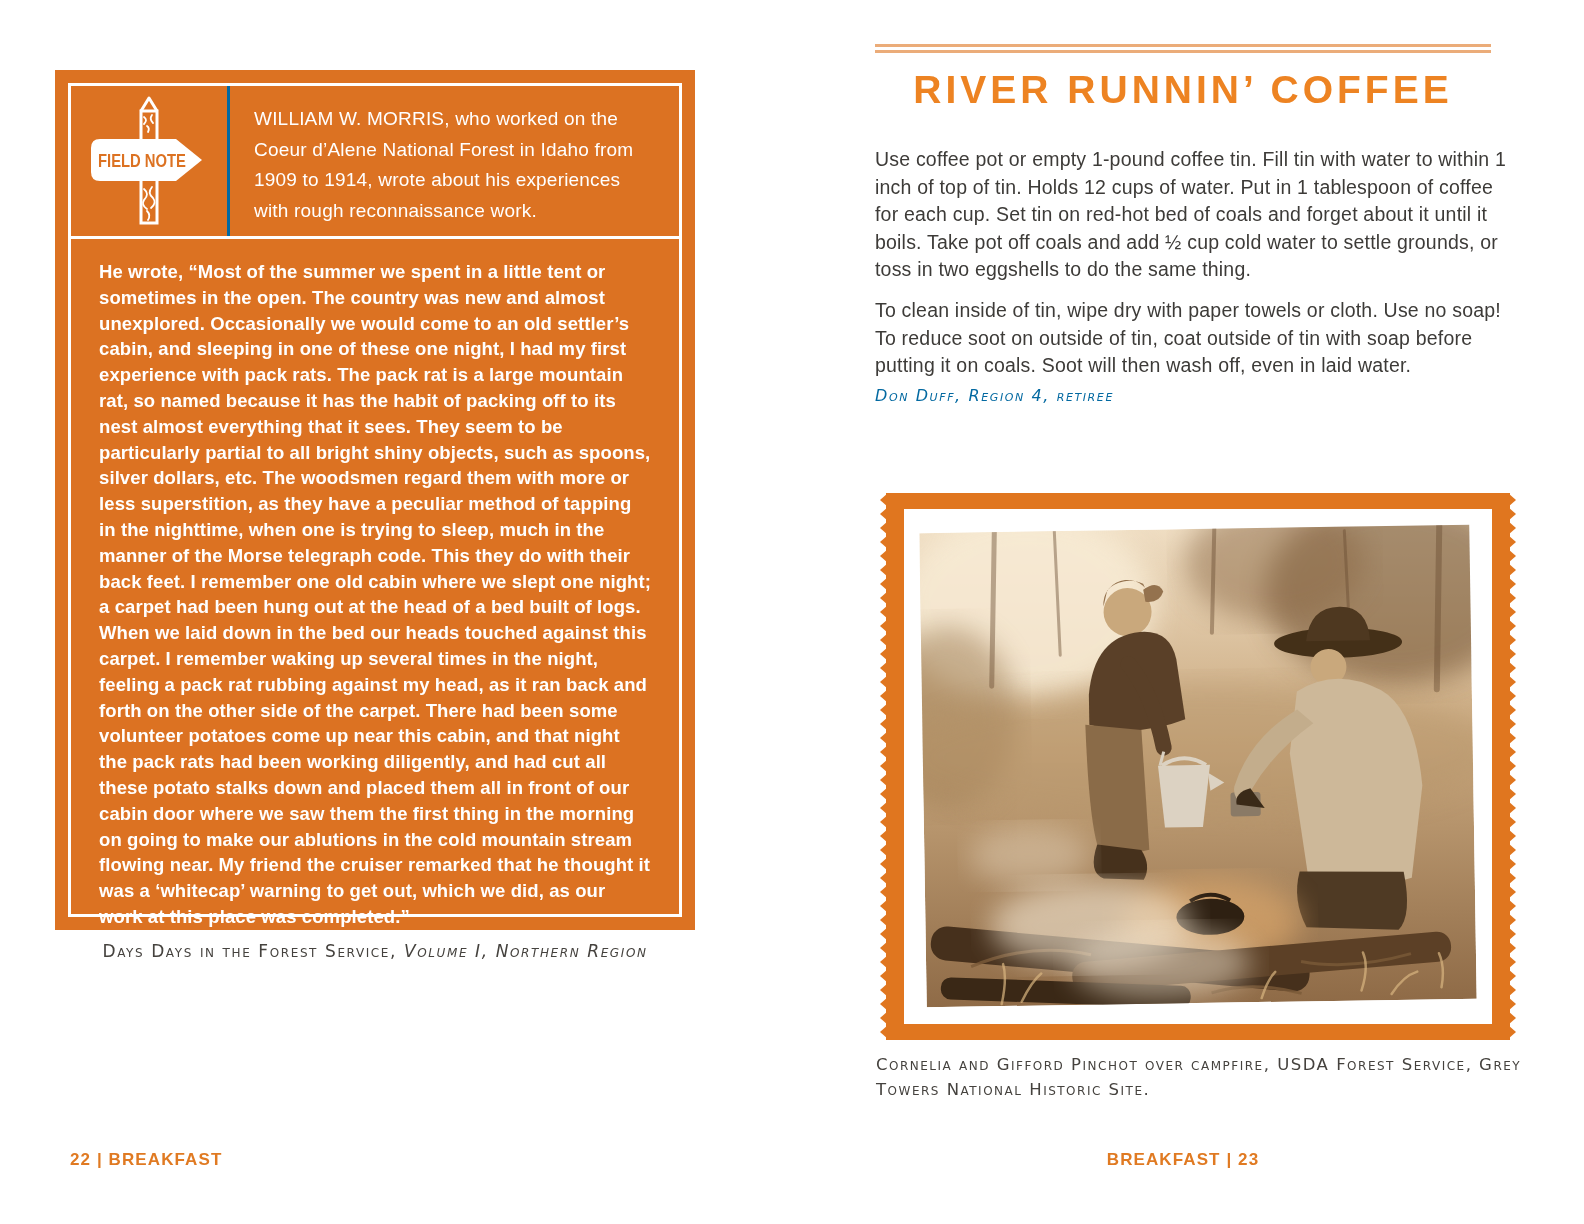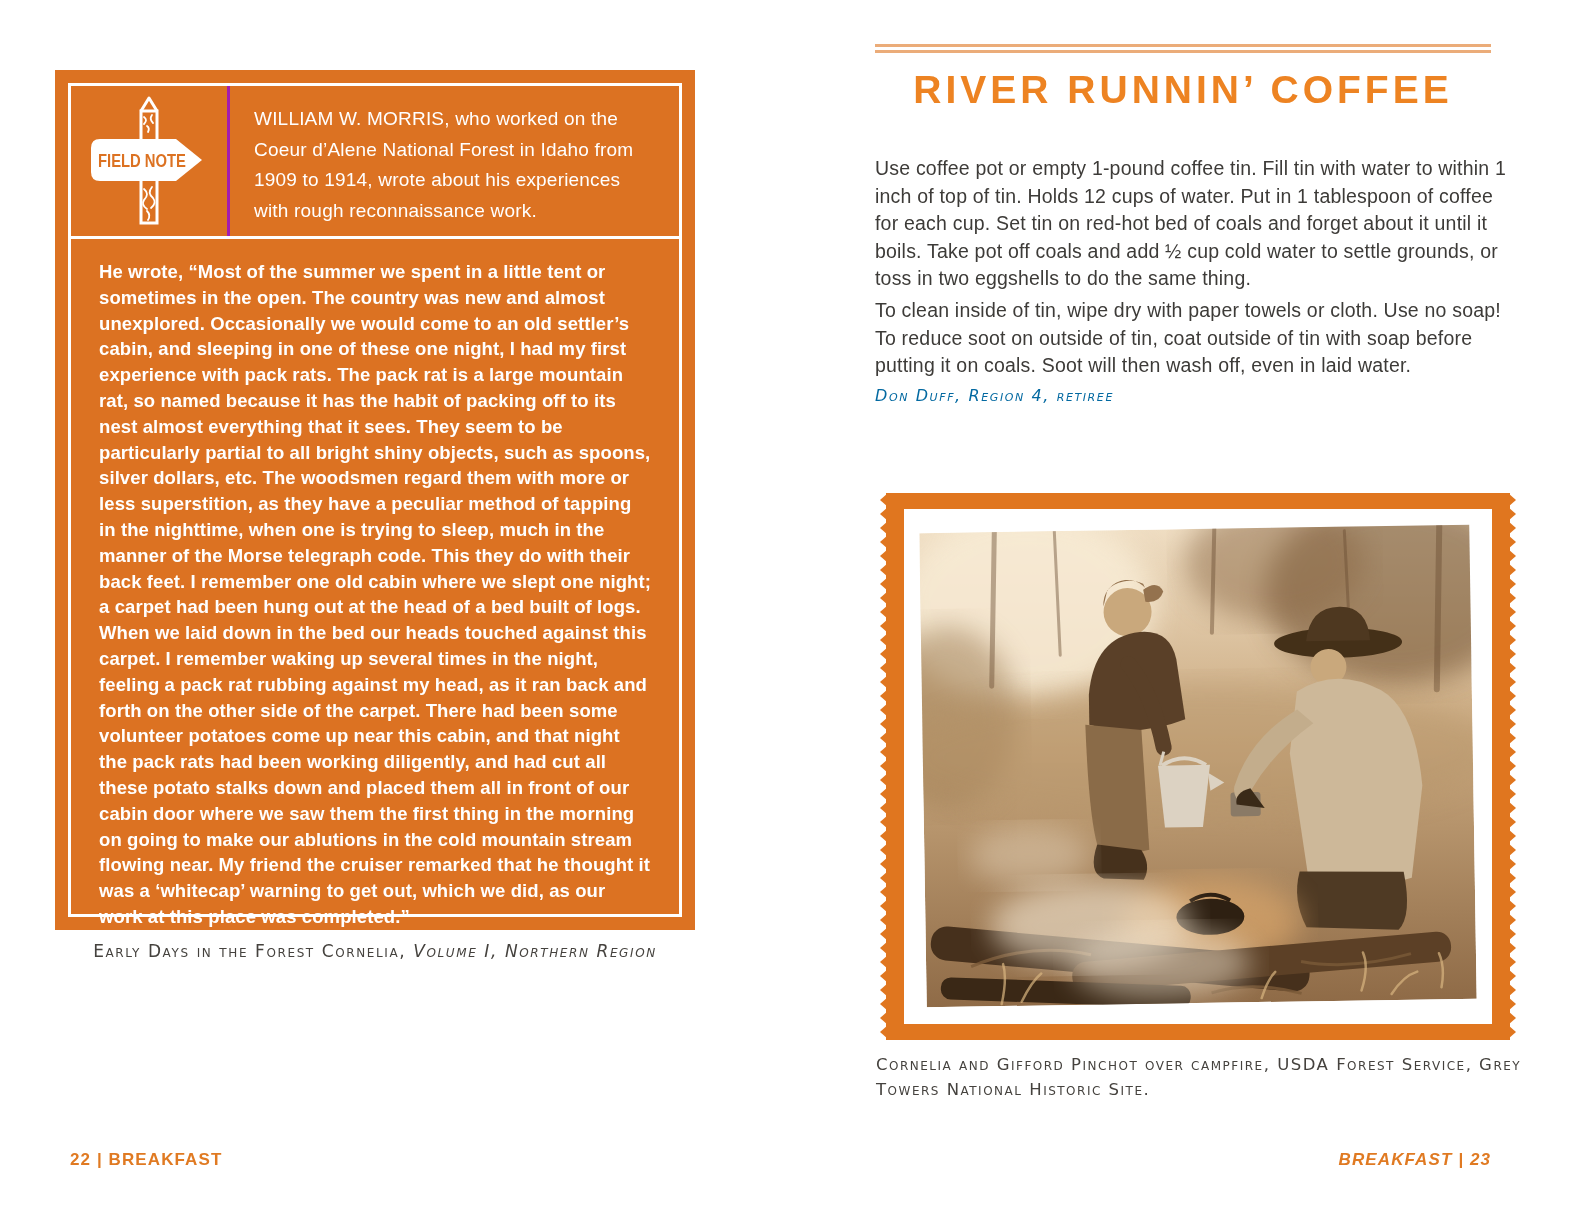--- a/index.html
+++ b/index.html
@@ -13,21 +13,21 @@
   .fieldnote-box{
     position:absolute;left:55px;top:70px;width:640px;height:860px;
     background:#DC7222;box-sizing:border-box;
   }
   .fn-inner{
     position:absolute;inset:13px;border:3px solid #ffffff;
     display:flex;flex-direction:column;box-sizing:border-box;
   }
   .fn-header{display:flex;border-bottom:3px solid #ffffff;height:150px;flex:0 0 auto;}
   .fn-icon-cell{
-    width:156px;flex:0 0 auto;border-right:3px solid #a21caf;
+    width:156px;flex:0 0 auto;border-right:3px solid #0369a1;
     display:flex;align-items:center;justify-content:center;
   }
   .fn-intro{
     flex:1;padding:18px 20px 12px 24px;color:#ffffff;
     font-weight:400;font-size:19px;line-height:30.5px;letter-spacing:.2px;
   }
   .fn-body{
     flex:1;padding:20px 28px;color:#ffffff;
     font-weight:700;font-size:18.5px;line-height:25.8px;letter-spacing:.1px;
   }
@@ -48,37 +48,37 @@
     border-top:3px solid #EBAC79;border-bottom:3px solid #EBAC79;box-sizing:border-box;
   }
   .recipe-title{
     position:absolute;left:875px;top:68px;width:616px;text-align:center;
     color:#ED8322;font-weight:800;font-size:39px;letter-spacing:4px;white-space:nowrap;
   }
   .recipe-para{
     position:absolute;left:875px;width:632px;color:#3D3B38;
     font-size:19.5px;line-height:27.5px;letter-spacing:.2px;font-weight:400;
   }
-  .para1{top:146px;margin-top:9px;}
+  .para1{top:146px;}
   .para2{top:297px;}
   .attribution{
     position:absolute;left:875px;top:386px;width:616px;
     font-family:"DejaVu Sans", sans-serif;font-style:italic;
     font-variant:small-caps;font-size:16px;letter-spacing:1.6px;color:#0369a1;
   }
   .photo-frame{position:absolute;left:878px;top:493px;width:640px;height:547px;}
   .photo-caption{
     position:absolute;left:876px;top:1052px;width:648px;
     font-family:"DejaVu Sans", sans-serif;
     font-variant:small-caps;font-size:16.5px;letter-spacing:1.5px;
     line-height:25px;color:#45423E;
   }
   .footer-right{
-    position:absolute;left:875px;top:1150px;width:616px;text-align:right;
-    color:#E07A22;font-weight:700;font-size:17px;letter-spacing:1.1px;font-style:italic;
+    position:absolute;left:875px;top:1150px;width:616px;text-align:center;
+    color:#E07A22;font-weight:700;font-size:17px;letter-spacing:1.1px;
   }
 </style>
 </head>
 <body>
 
 <div class="fieldnote-box noselect">
   <div class="fn-inner">
     <div class="fn-header">
       <div class="fn-icon-cell">
 
@@ -95,21 +95,21 @@
           <text x="12" y="72" font-family="Liberation Sans, sans-serif" font-weight="700" font-size="19" fill="#DC7222" textLength="88" lengthAdjust="spacingAndGlyphs">FIELD NOTE</text>
         </svg>
       </div>
       <div class="fn-intro">WILLIAM W. MORRIS, who worked on the Coeur d’Alene National Forest in Idaho from 1909 to 1914, wrote about his experiences with rough reconnaissance work.</div>
     </div>
     <div class="fn-body">He wrote, “Most of the summer we spent in a little tent or sometimes in the open. The country was new and almost unexplored. Occasionally we would come to an old settler’s cabin, and sleeping in one of these one night, I had my first experience with pack rats. The pack rat is a large mountain rat, so named because it has the habit of packing off to its nest almost everything that it sees. They seem to be particularly partial to all bright shiny objects, such as spoons, silver dollars, etc. The woodsmen regard them with more or less superstition, as they have a peculiar method of tapping in the nighttime, when one is trying to sleep, much in the manner of the Morse telegraph code. This they do with their back feet. I remember one old cabin where we slept one night; a carpet had been hung out at the head of a bed built of logs. When we laid down in the bed our heads touched against this carpet. I remember waking up several times in the night, feeling a pack rat rubbing against my head, as it ran back and forth on the other side of the carpet. There had been some volunteer potatoes come up near this cabin, and that night the pack rats had been working diligently, and had cut all these potato stalks down and placed them all in front of our cabin door where we saw them the first thing in the morning on going to make our ablutions in the cold mountain stream flowing near. My friend the cruiser remarked that he thought it was a ‘whitecap’ warning to get out, which we did, as our work at this place was completed.”</div>
   </div>
 </div>
 
 <div class="source-caption">
-  <span>Early Days in the Forest Cornelia, </span><span class="ital">Volume I, Northern Region</span>
+  <span>Days Days in the Forest Service, </span><span class="ital">Volume I, Northern Region</span>
 </div>
 
 <div class="footer-left">22 | BREAKFAST</div>
 
 <div class="double-rule"></div>
 
 <div class="recipe-title">RIVER RUNNIN’ COFFEE</div>
 
 <div class="recipe-para para1">Use coffee pot or empty 1-pound coffee tin. Fill tin with water to within 1 inch of top of tin. Holds 12 cups of water. Put in 1 tablespoon of coffee for each cup. Set tin on red-hot bed of coals and forget about it until it boils. Take pot off coals and add ½ cup cold water to settle grounds, or toss in two eggshells to do the same thing.</div>
 <div class="recipe-para para2">To clean inside of tin, wipe dry with paper towels or cloth. Use no soap! To reduce soot on outside of tin, coat outside of tin with soap before putting it on coals. Soot will then wash off, even in laid water.</div>

